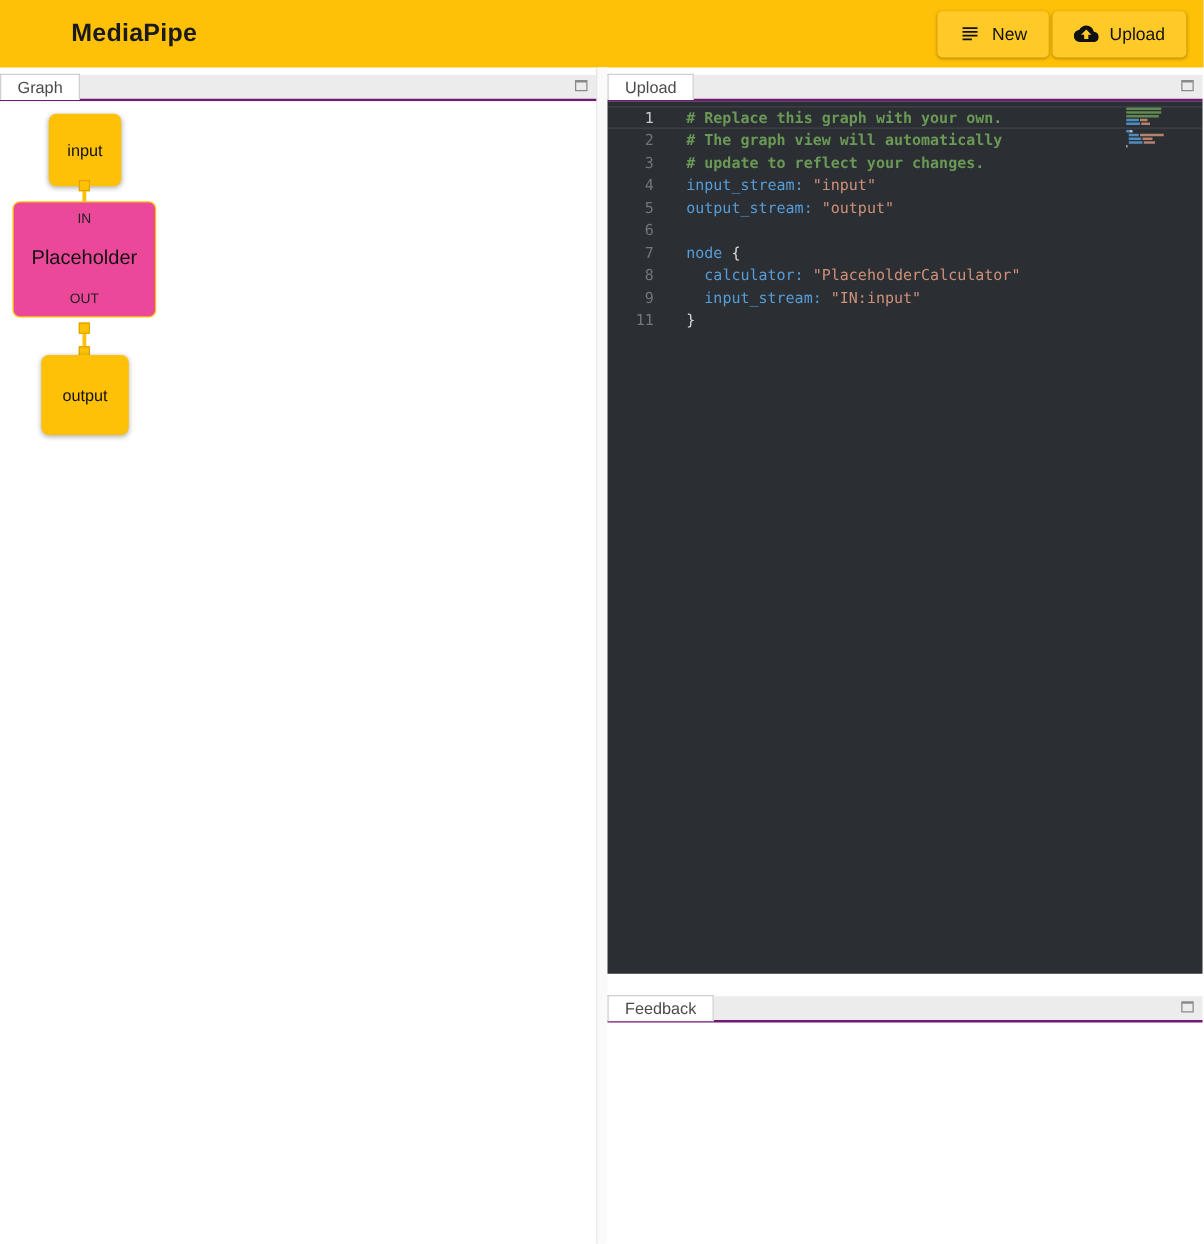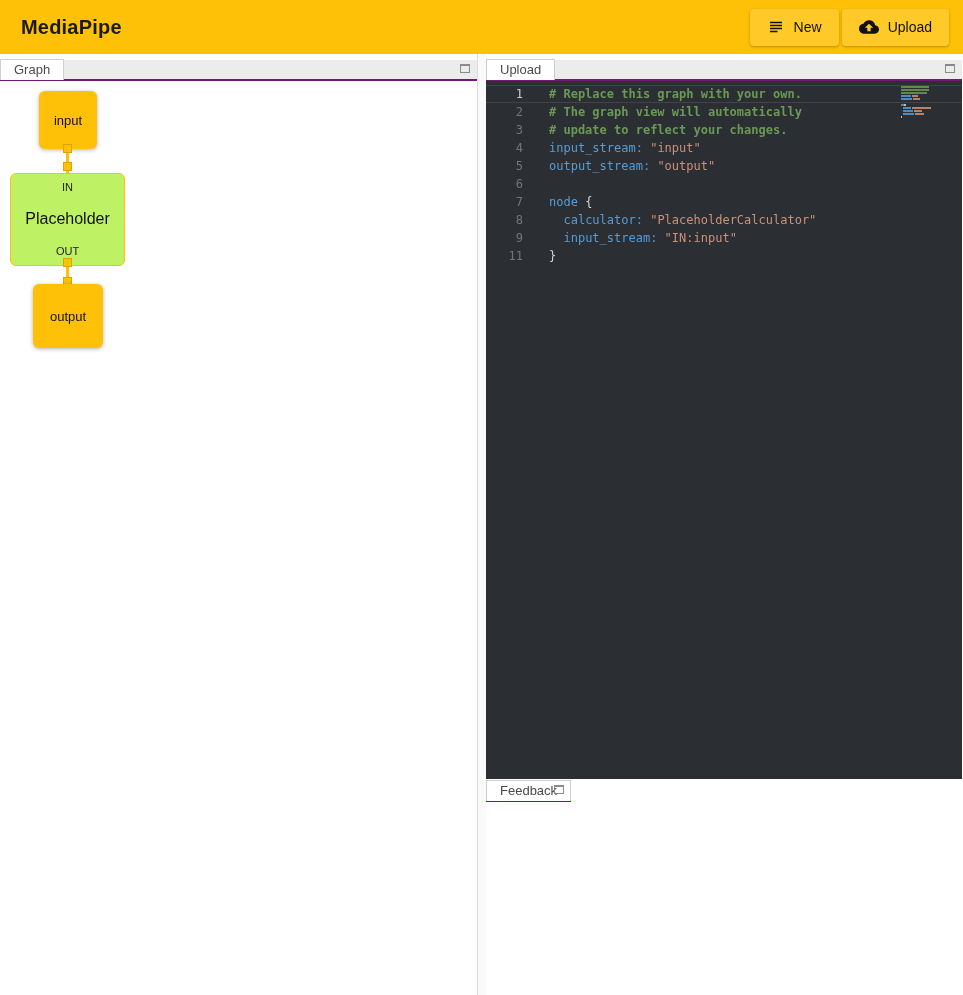--- a/index.html
+++ b/index.html
@@ -1,20 +1,20 @@
 <!DOCTYPE html>
 <html><head>
 <meta charset="utf-8">
 <style>
   * { margin:0; padding:0; box-sizing:border-box; }
   html,body { width:963px; height:995px; background:#fff; font-family:"Liberation Sans",sans-serif; overflow:hidden; }
 
   
   .header { height:54px; background:#FFC107; display:flex; align-items:center; padding:0 14px 0 21px; }
-  .app-title { font-size:20px; font-weight:700; color:#1a1a1a; letter-spacing:.2px; }
+  .app-title { font-size:20px; font-weight:700; color:#1a1a1a; letter-spacing:.2px;margin-left:36px; }
   .header-actions { margin-left:auto; display:flex; gap:3px; }
   .hbtn { display:flex; align-items:center; gap:9px; background:#FFCA28; border:none; border-radius:4px;
           height:37px; padding:0 17px; font-family:inherit; font-size:14px; font-weight:500; color:#111;
           box-shadow:0 1px 3px rgba(0,0,0,.28); cursor:pointer; }
   .hbtn svg { display:block; }
 
   
   .main { display:flex; height:941px; }
   .left-panel { width:478px; border-right:1px solid #ddd; padding-top:6px; display:flex; flex-direction:column; }
   .gutter-split { width:8px; background:#fafafa; cursor:col-resize; }
@@ -34,21 +34,21 @@
            justify-content:center; font-size:13px; font-weight:500; color:#111;
            box-shadow:0 1px 4px rgba(0,0,0,.3); cursor:pointer; }
   .input-node  { left:39px; top:10px;  width:58px; height:58px; }
   .output-node { left:33px; top:203px; width:70px; height:64px; }
   .gedge { position:absolute; left:66px; width:3px; background:#FFC107; }
   .edge-1 { top:66px;  height:26px; }
   .edge-2 { top:181px; height:24px; }
   .gport { position:absolute; left:63px; width:9px; height:9px; background:#FFC107; border:1px solid #dfa400; }
   .port-1 { top:63px; }  .port-2 { top:81px; }
   .port-3 { top:177px; } .port-4 { top:196px; }
-  .placeholder-node { position:absolute; left:10px; top:92px; width:115px; height:93px; background:#bef264;
+  .placeholder-node { position:absolute; left:10px; top:80px; width:115px; height:93px; background:#ec4899;
                       border:1px solid #FFC107; border-radius:6px; display:flex; flex-direction:column;
                       align-items:center; justify-content:space-between; padding:7px 0 8px; cursor:pointer; }
   .port-label { font-size:11px; color:#222; }
   .node-title { font-size:16px; color:#111; }
 
   
   .editor-panel { height:719px; display:flex; flex-direction:column; }
   .code-area { position:relative; flex:1; background:#2b2e33; font-family:"DejaVu Sans Mono",monospace;
                font-size:12px; padding-top:4px; overflow:hidden; cursor:text; }
   .code-line { display:flex; height:18px; line-height:18px; white-space:pre; }
@@ -56,21 +56,21 @@
   .lc { padding-left:26px; }
   .code-line.current { box-shadow: inset 0 1px 0 rgba(255,255,255,.10), inset 0 -1px 0 rgba(255,255,255,.10); }
   .code-line.current .ln { color:#c9ccd1; }
   .tok-comment { color:#6A9955;font-weight:bold; } .tok-key { color:#569CD6; }
   .tok-string { color:#CE9178; }  .tok-punct { color:#D6D6D6; }
   .minimap { position:absolute; top:5px; right:13px; width:48px; }
   .mm-row { display:flex; height:2px; margin-bottom:1px; }
   .mm-row span { height:2px; display:block; opacity:.85; }
 
   
-  .feedback-panel { flex:1; margin-top:2px; display:flex; }
+  .feedback-panel { flex:1; margin-top:18px; display:flex; flex-direction:column; }
   .feedback-content { flex:1; background:#fff; }
 </style>
 </head>
 <body>
 
 <div class="header">
   <div class="app-title">MediaPipe</div>
   <div class="header-actions">
     <button class="hbtn">
       <span>

